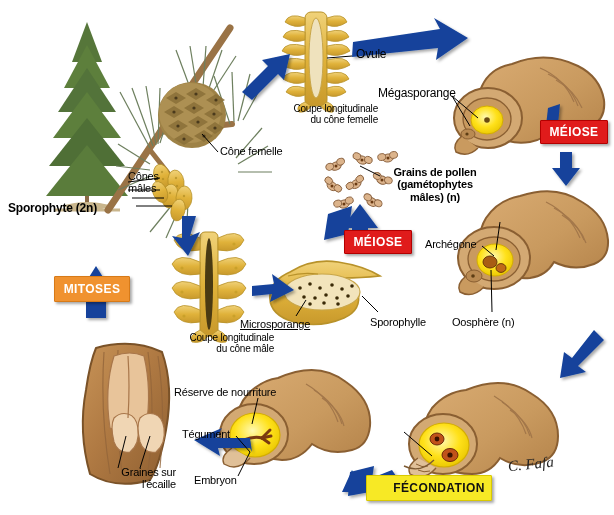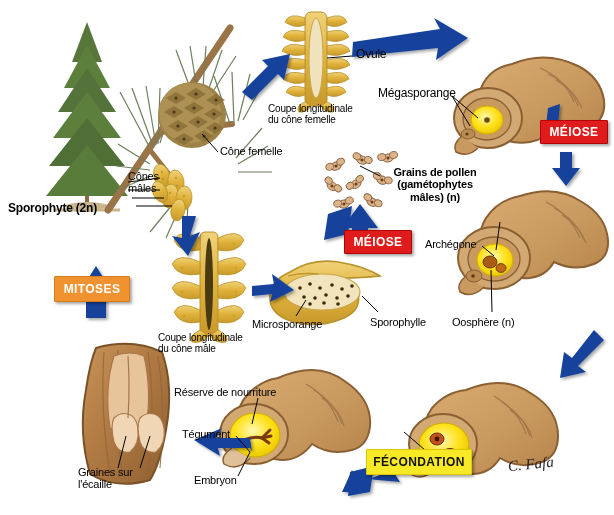--- a/index.html
+++ b/index.html
@@ -20,21 +20,21 @@
   .lbl {
     position: absolute;
     font-family: "Liberation Sans", sans-serif;
     color: #000000;
     font-size: 11px;
     line-height: 1.12;
     white-space: pre-line;
     letter-spacing: -0.2px;
   }
   .lbl.bold { font-weight: bold; }
-  .lbl.ctr { text-align: left; }
+  .lbl.ctr { text-align: right; }
 
   .badge {
     position: absolute;
     border-radius: 1px;
     font-family: "Liberation Sans", sans-serif;
     font-weight: bold;
     font-size: 12px;
     letter-spacing: 0.4px;
     display: flex;
     align-items: center;
@@ -486,37 +486,37 @@
 mâles) (n)</div>
 
 
   <div class="lbl" style="left:425px; top:238px; font-size:11px;">Archégone</div>
 
   <div class="lbl" style="left:452px; top:316px; font-size:11px;">Oosphère (n)</div>
 
   <div class="lbl ctr" style="left:158px; top:332px; width:116px; font-size:10px;">Coupe longitudinale
 du cône mâle</div>
 
-  <div class="lbl" style="left:252px; top:318px; font-size:11px;">Microsporange</div>
+  <div class="lbl" style="left:240px; top:318px; font-size:11px;text-decoration:underline;">Microsporange</div>
 
   <div class="lbl" style="left:370px; top:316px; font-size:11px;">Sporophylle</div>
 
   <div class="lbl" style="left:174px; top:386px; font-size:11px;">Réserve de nourriture</div>
 
   <div class="lbl" style="left:182px; top:428px; font-size:11px;">Tégument</div>
 
   <div class="lbl" style="left:194px; top:474px; font-size:11px;">Embryon</div>
 
   <div class="lbl ctr" style="left:78px; top:466px; width:98px; font-size:11px;">Graines sur
 l'écaille</div>
 
 
   <div class="badge badge-meiose" style="left:540px; top:120px; width:66px; height:22px;">MÉIOSE</div>
 
   <div class="badge badge-meiose" style="left:344px; top:230px; width:66px; height:22px;">MÉIOSE</div>
 
   <div class="badge badge-mitoses" style="left:54px; top:276px; width:74px; height:24px;">MITOSES</div>
 
-  <div class="badge badge-fecondation" style="left:366px; top:449px; width:104px; height:24px;">FÉCONDATION</div>
+  <div class="badge badge-fecondation" style="left:366px; top:475px; width:104px; height:24px;padding-left:20px;">FÉCONDATION</div>
 
   <div class="sig" style="left:508px; top:456px;">C. Fafa</div>
 
 </div>
 
 </body></html>

